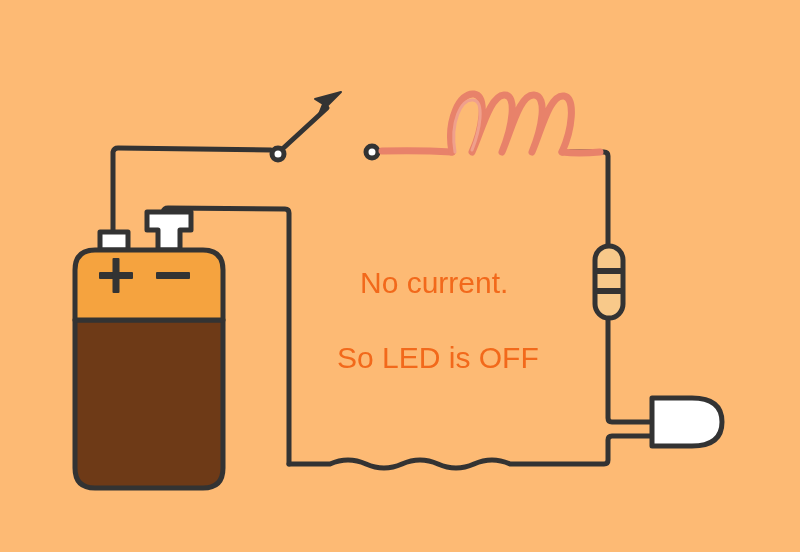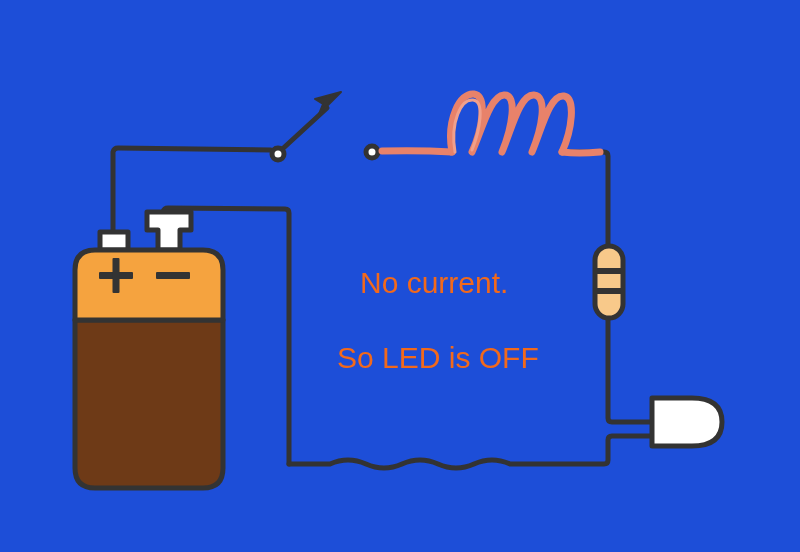--- a/index.html
+++ b/index.html
@@ -11,21 +11,21 @@
   body {
     width: 800px;
     height: 552px;
     overflow: hidden;
     font-family: "Liberation Sans", sans-serif;
   }
   #diagram-root {
     position: relative;
     width: 800px;
     height: 552px;
-    background: #1d4ed8;
+    background: #fdba74;
   }
   svg.circuit {
     display: block;
     width: 800px;
     height: 552px;
   }
   .wire {
     fill: none;
     stroke: #333333;
     stroke-width: 5;

